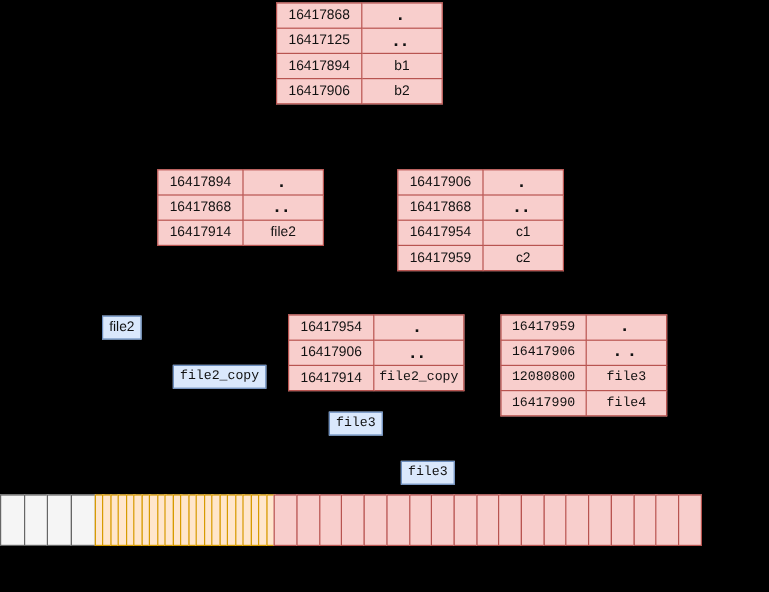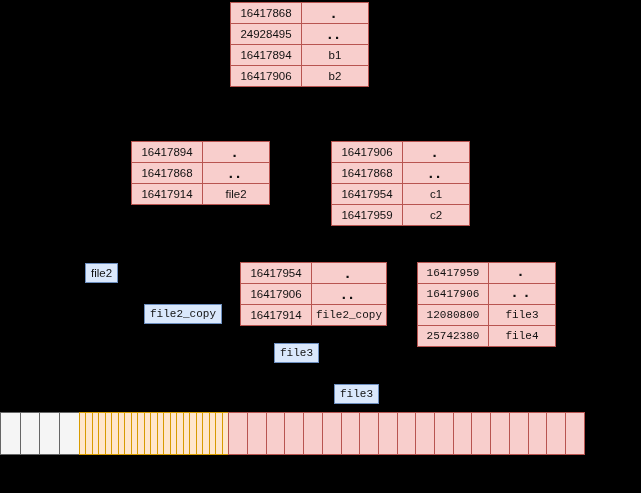--- a/index.html
+++ b/index.html
@@ -116,21 +116,21 @@
 
 <div id="canvas">
 
   <table class="dir-table" id="tbl0" style="left: 230px; top: 2px;">
       <tbody>
         <tr>
           <td class="inode">16417868</td>
           <td class="name"><span class="dot1">.</span></td>
         </tr>
         <tr>
-          <td class="inode">24928495</td>
+          <td class="inode">16417125</td>
           <td class="name"><span class="dot2">..</span></td>
         </tr>
         <tr>
           <td class="inode">16417894</td>
           <td class="name">b1</td>
         </tr>
         <tr>
           <td class="inode">16417906</td>
           <td class="name">b2</td>
         </tr>
@@ -196,21 +196,21 @@
         </tr>
         <tr>
           <td class="inode">16417906</td>
           <td class="name"><span class="dot2">..</span></td>
         </tr>
         <tr>
           <td class="inode">12080800</td>
           <td class="name">file3</td>
         </tr>
         <tr>
-          <td class="inode">25742380</td>
+          <td class="inode">16417990</td>
           <td class="name">file4</td>
         </tr>
       </tbody>
     </table>
 
   <div class="label-box" id="lbl0" style="left: 85px; top: 263px;">file2</div>
   <div class="label-box mono" id="lbl1" style="left: 144px; top: 304px;">file2_copy</div>
   <div class="label-box mono" id="lbl2" style="left: 274px; top: 343px;">file3</div>
   <div class="label-box mono" id="lbl3" style="left: 334px; top: 384px;">file3</div>
 

